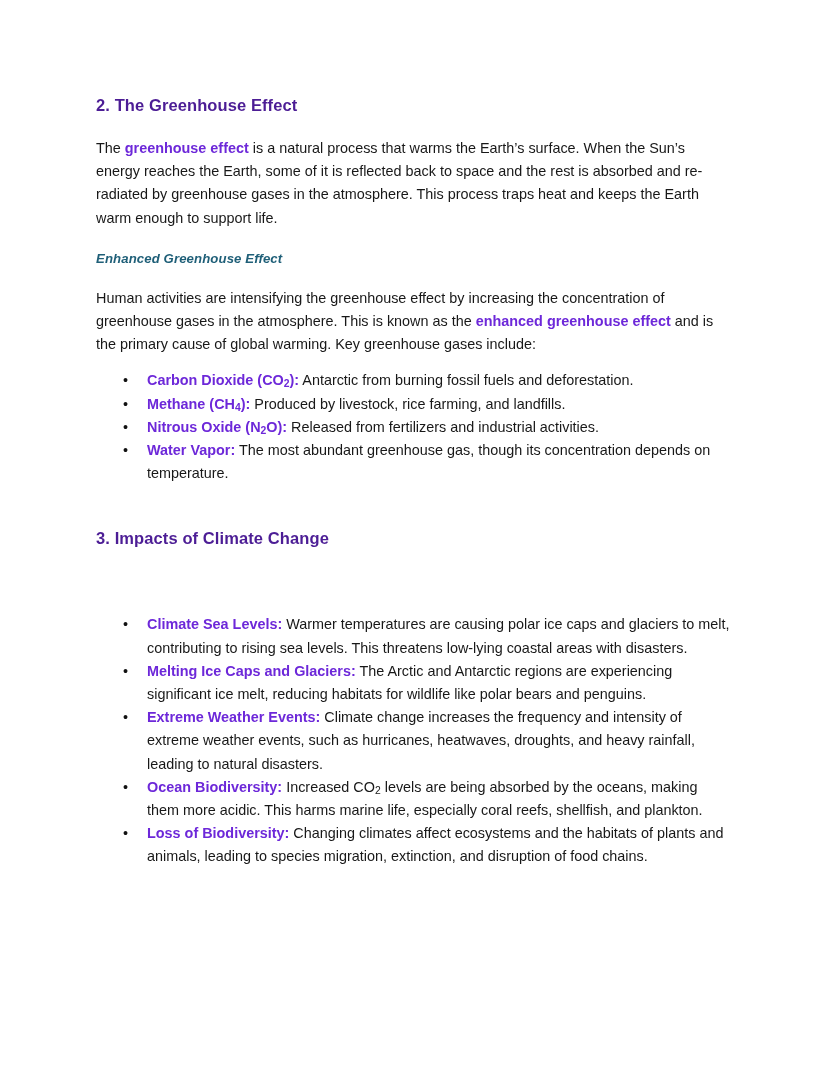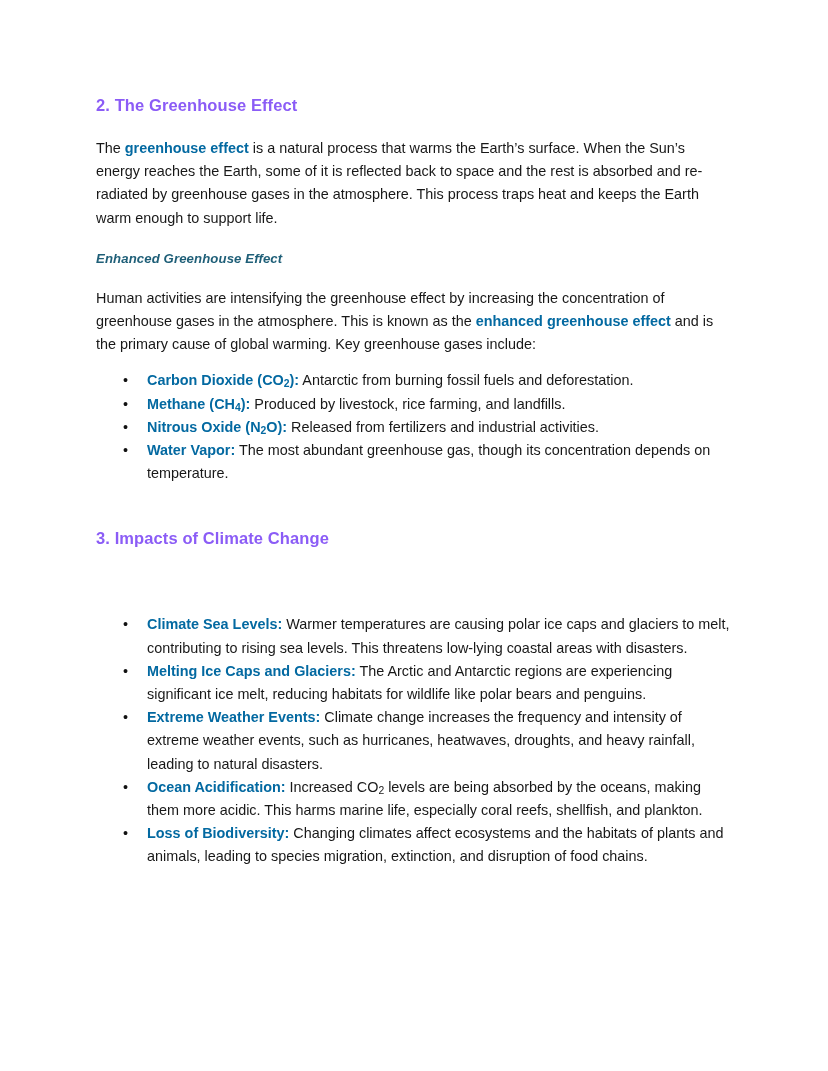--- a/index.html
+++ b/index.html
@@ -21,21 +21,21 @@
     background: #ffffff;
     box-sizing: border-box;
     padding: 96px 97px 0 96px;
   }
   .content {
     width: 636px;
   }
   h2.section-heading {
     font-size: 16.5px;
     font-weight: bold;
-    color: #8b5cf6;
+    color: #4c1d95;
     margin: 0;
     letter-spacing: 0.1px;
   }
   .sub-heading {
     font-size: 13.2px;
     font-weight: bold;
     font-style: italic;
     color: #1f5f78;
     letter-spacing: 0.1px;
   }
@@ -62,21 +62,21 @@
   ul.bullets > li .bullet-dot {
     position: absolute;
     left: 27px;
     top: 0;
     font-size: 14.4px;
     line-height: 23.2px;
     color: #111111;
   }
   b, .lead {
     font-weight: bold;
-    color: #0369a1;
+    color: #6d28d9;
   }
   sub {
     font-size: 0.72em;
     line-height: 0;
     vertical-align: -0.22em;
   }
   .sp-after-heading { height: 22px; }
   .sp-para-to-sub { height: 21px; }
   .sp-sub-to-para { height: 21px; }
   .sp-para-to-list { height: 13px; }
@@ -146,21 +146,21 @@
       <li>
         <span class="bullet-dot">•</span>
         <b>Melting Ice Caps and Glaciers:</b><span> The Arctic and Antarctic regions are experiencing significant ice melt, reducing habitats for wildlife like polar bears and penguins.</span>
       </li>
       <li>
         <span class="bullet-dot">•</span>
         <b>Extreme Weather Events:</b><span> Climate change increases the frequency and intensity of extreme weather events, such as hurricanes, heatwaves, droughts, and heavy rainfall, leading to natural disasters.</span>
       </li>
       <li>
         <span class="bullet-dot">•</span>
-        <b>Ocean Acidification:</b><span> Increased CO</span><sub>2</sub><span> levels are being absorbed by the oceans, making them more acidic. This harms marine life, especially coral reefs, shellfish, and plankton.</span>
+        <b>Ocean Biodiversity:</b><span> Increased CO</span><sub>2</sub><span> levels are being absorbed by the oceans, making them more acidic. This harms marine life, especially coral reefs, shellfish, and plankton.</span>
       </li>
       <li>
         <span class="bullet-dot">•</span>
         <b>Loss of Biodiversity:</b><span> Changing climates affect ecosystems and the habitats of plants and animals, leading to species migration, extinction, and disruption of food chains.</span>
       </li>
     </ul>
 
   </div>
 </div>
 

